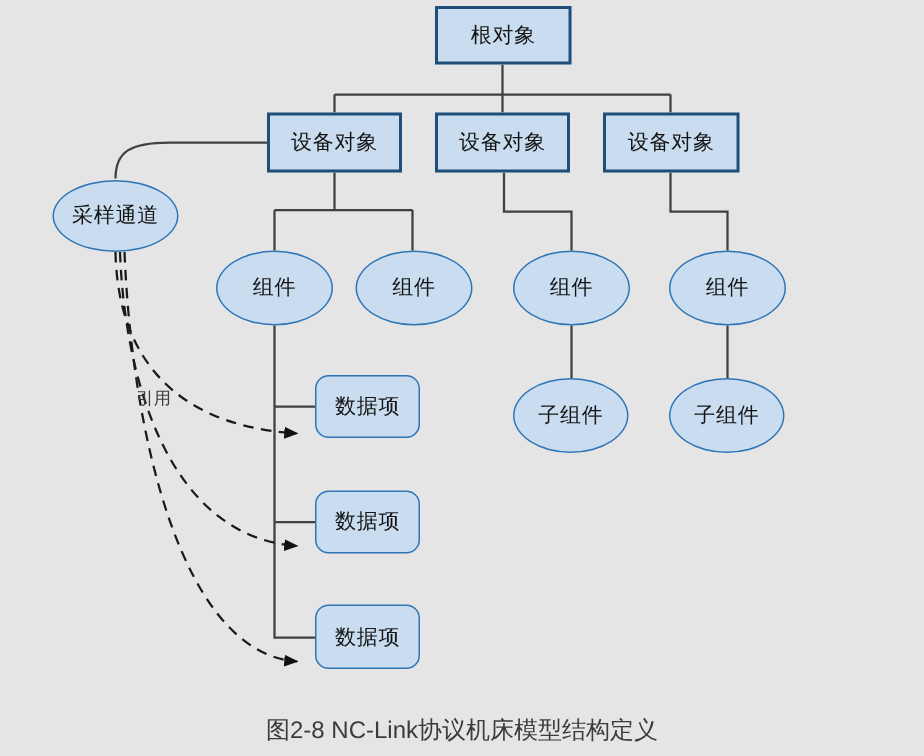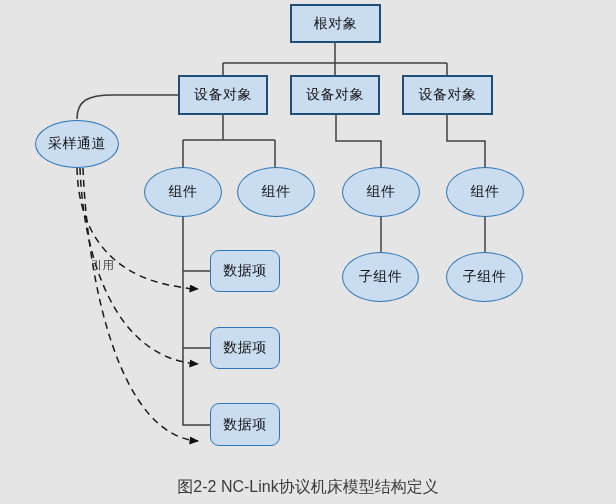--- a/index.html
+++ b/index.html
@@ -98,15 +98,15 @@
 
   <div class="node rounded" style="left:210px; top:250px; width:70px; height:42px;">数据项</div>
   <div class="node rounded" style="left:210px; top:327px; width:70px; height:42px;">数据项</div>
   <div class="node rounded" style="left:210px; top:403px; width:70px; height:43px;">数据项</div>
 
   <div class="node ellipse" style="left:342px; top:252px; width:77px; height:50px;">子组件</div>
   <div class="node ellipse" style="left:446px; top:252px; width:77px; height:50px;">子组件</div>
 
   <div class="edge-label">引用</div>
 
-  <div class="caption">图2-2 NC-Link协议机床模型结构定义</div>
+  <div class="caption">图2-8 NC-Link协议机床模型结构定义</div>
 
 </div>
 
 </body></html>

